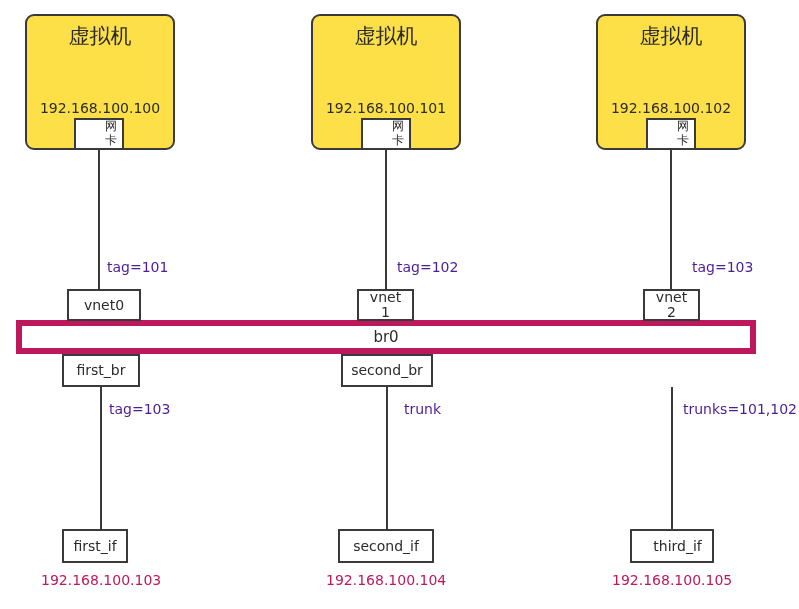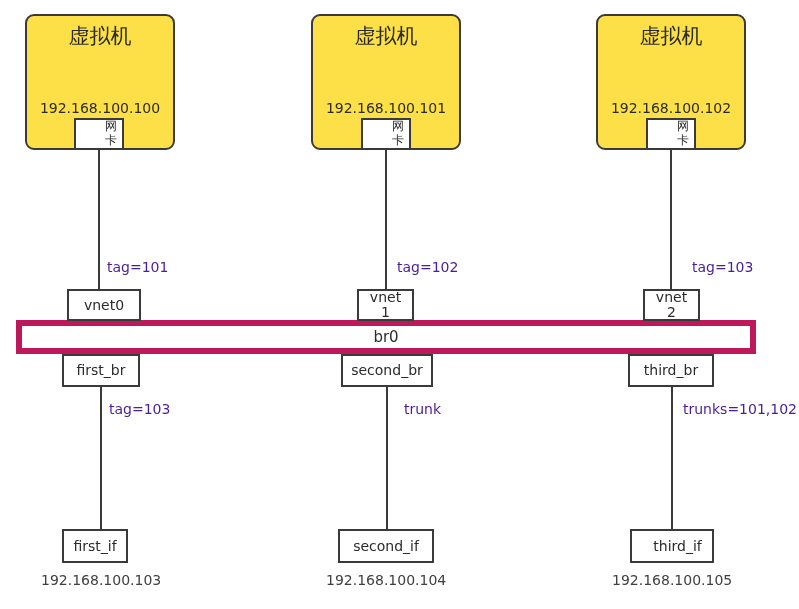--- a/index.html
+++ b/index.html
@@ -87,21 +87,21 @@
   .edge-label {
     position: absolute;
     font-size: 14px;
     color: #4c1d95;
     white-space: nowrap;
     z-index: 3;
   }
   .ip-caption {
     position: absolute;
     font-size: 14px;
-    color: #404040;
+    color: #be185d;
     white-space: nowrap;
     text-align: center;
     z-index: 3;
   }
 </style>
 </head>
 <body>
 
 <div id="canvas">
 
@@ -149,21 +149,20 @@
     <div class="vm-ip">192.168.100.102</div>
   </div>
   <div class="box nic-box" style="left:646px; top:118px; width:50px; height:32px;">网卡</div>
 
   <div class="link" style="left:670px; top:150px; height:139px;"></div>
   <div class="edge-label" style="left:692px; top:259px;">tag=103</div>
 
   <div class="box port-box" style="left:643px; top:289px; width:57px; height:32px; white-space:pre-line; line-height:1.05;">vnet
 2</div>
 
-  <div class="box port-box" style="left:628px; top:354px; width:86px; height:33px;">third_br</div>
 
   <div class="link" style="left:671px; top:387px; height:142px;"></div>
   <div class="edge-label" style="left:683px; top:401px;">trunks=101,102</div>
 
   <div class="box if-box" style="left:630px; top:529px; width:84px; height:34px;padding-left:11px;">third_if</div>
   <div class="ip-caption" style="left:612px; top:572px; width:120px;">192.168.100.105</div>
 
   <div class="bridge-bar" style="left:16px; top:320px; width:740px; height:34px;">br0</div>
 
 </div>

